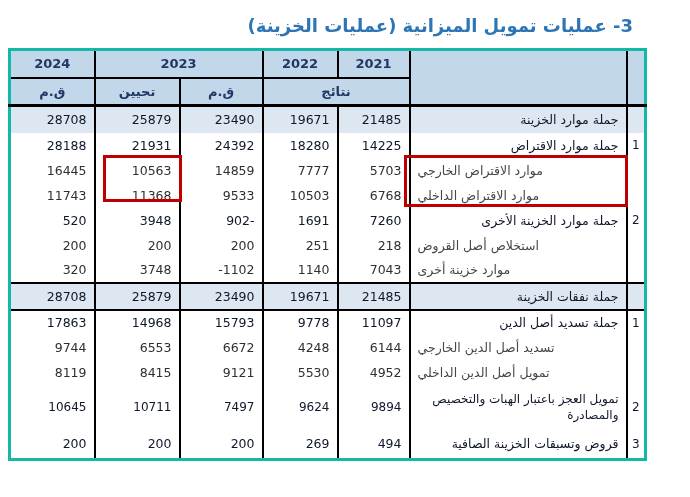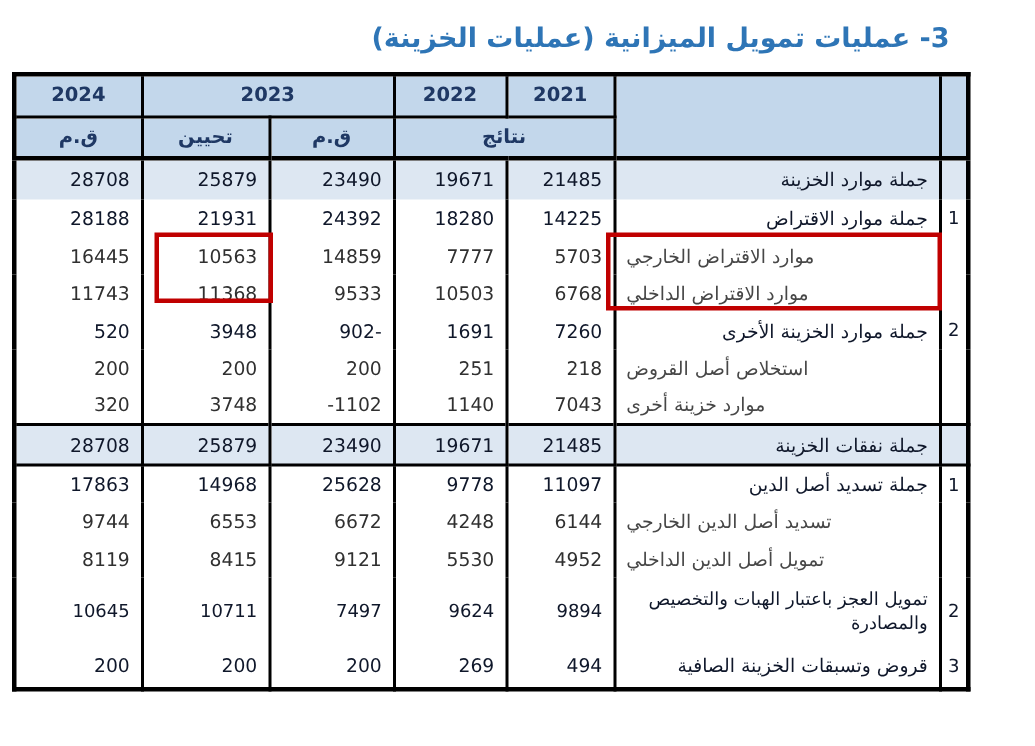--- a/index.html
+++ b/index.html
@@ -9,21 +9,21 @@
 
   .title {
     position: absolute; top: 15px; right: 57px; margin: 0;
     font-size: 18px; font-weight: bold; color: #2e75b6;
     direction: rtl; letter-spacing: 0;
   }
 
   table.tbl {
     position: absolute; left: 8px; top: 48px; width: 636px;
     border-collapse: collapse; table-layout: fixed;
-    border: 3px solid #000000;
+    border: 3px solid #14b8a6;
   }
   col.c1 { width: 85px; }  col.c2 { width: 85px; }  col.c3 { width: 83px; }
   col.c4 { width: 75px; }  col.c5 { width: 72px; }  col.c6 { width: 217px; }
   col.c7 { width: 19px; }
 
   th, td {
     border-left: 2px solid #000; border-right: 2px solid #000;
     padding: 0 7px; overflow: hidden; white-space: nowrap;
   }
   thead th {
@@ -154,21 +154,21 @@
           <td class="val">25879</td>
           <td class="val">23490</td>
           <td class="val">19671</td>
           <td class="val">21485</td>
           <td class="lbl">جملة نفقات الخزينة</td>
           <td class="num"></td>
         </tr>
         <tr class="row-group">
           <td class="val">17863</td>
           <td class="val">14968</td>
-          <td class="val">25628</td>
+          <td class="val">15793</td>
           <td class="val">9778</td>
           <td class="val">11097</td>
           <td class="lbl">جملة تسديد أصل الدين</td>
           <td class="num">1</td>
         </tr>
         <tr class="row-sub">
           <td class="val">9744</td>
           <td class="val">6553</td>
           <td class="val">6672</td>
           <td class="val">4248</td>

